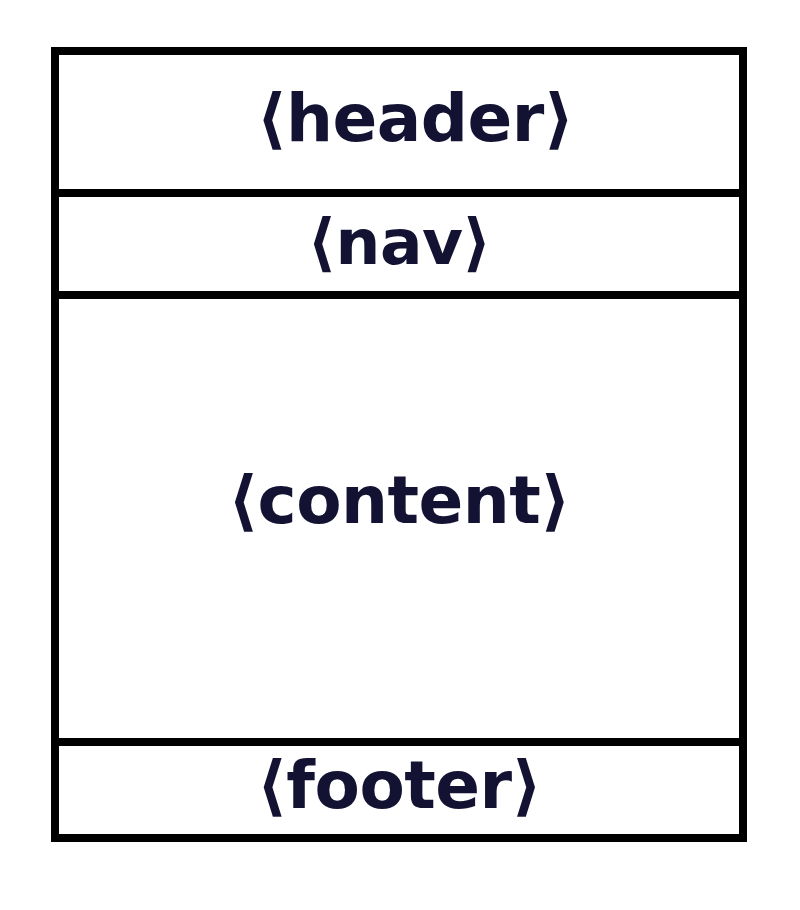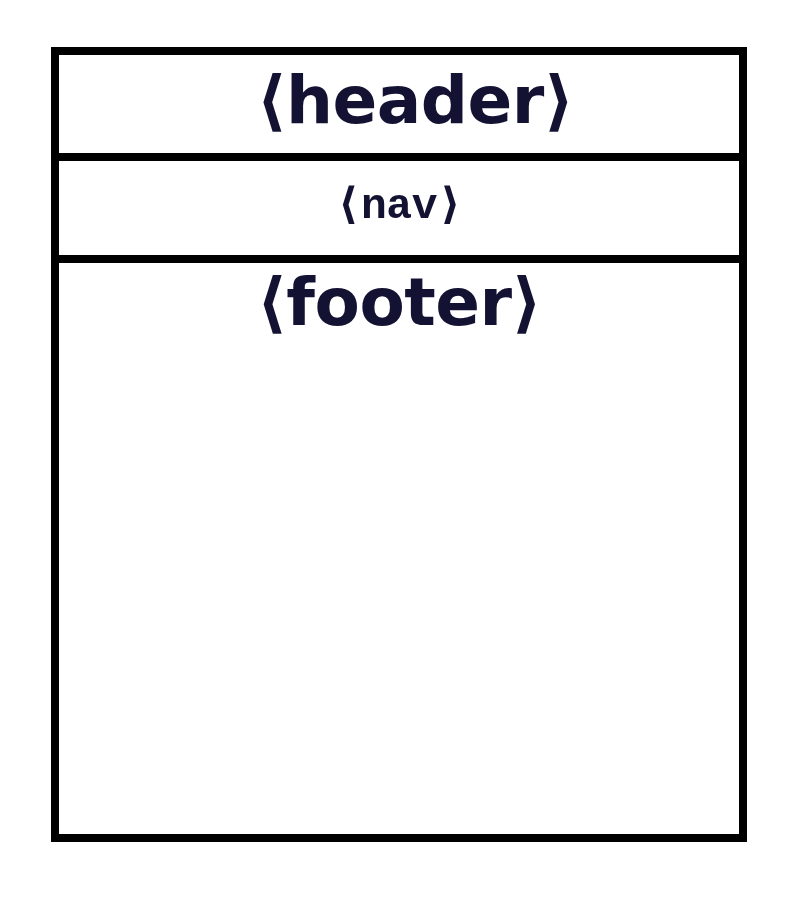--- a/index.html
+++ b/index.html
@@ -43,55 +43,58 @@
     align-items: center;
     justify-content: center;
     overflow: hidden;
   }
 
   
   .region + .region {
     border-top: 8px solid #000000;
   }
 
-  .region-header  { height: 98px; margin-left: 32px; }
+  .region-header  { height: 134px; margin-left: 32px; }
   .region-nav     { height: 102px; }
   .region-content { flex: 1 1 auto; }
   .region-footer  { height: 96px; }
 
   .region-label {
     color: #131232;
     font-family: "DejaVu Sans", sans-serif;
     font-weight: 700;
     line-height: 1;
     white-space: nowrap;
     letter-spacing: -0.5px;
     -webkit-font-smoothing: antialiased;
   }
 
   .region-header  .region-label { font-size: 66px; position: relative; top: -3px; }
-  .region-nav     .region-label { font-size: 43px; position: relative; top: -2px; font-family: Liberation Mono, monospace; }
+  .region-nav     .region-label { font-size: 63px; position: relative; top: -2px; }
   .region-content .region-label { font-size: 66px; position: relative; top: -18px; }
   .region-footer  .region-label { font-size: 66px; position: relative; top: -4px; }
 </style>
 </head>
 <body>
 
 <div id="canvas">
 
   <div class="wireframe">
 
     <div class="region region-header">
       <span class="region-label">⟨header⟩</span>
     </div>
 
     <div class="region region-nav">
       <span class="region-label">⟨nav⟩</span>
     </div>
 
+    <div class="region region-content">
+      <span class="region-label">⟨content⟩</span>
+    </div>
 
     <div class="region region-footer">
       <span class="region-label">⟨footer⟩</span>
     </div>
 
   </div>
 
 </div>
 
 </body></html>

